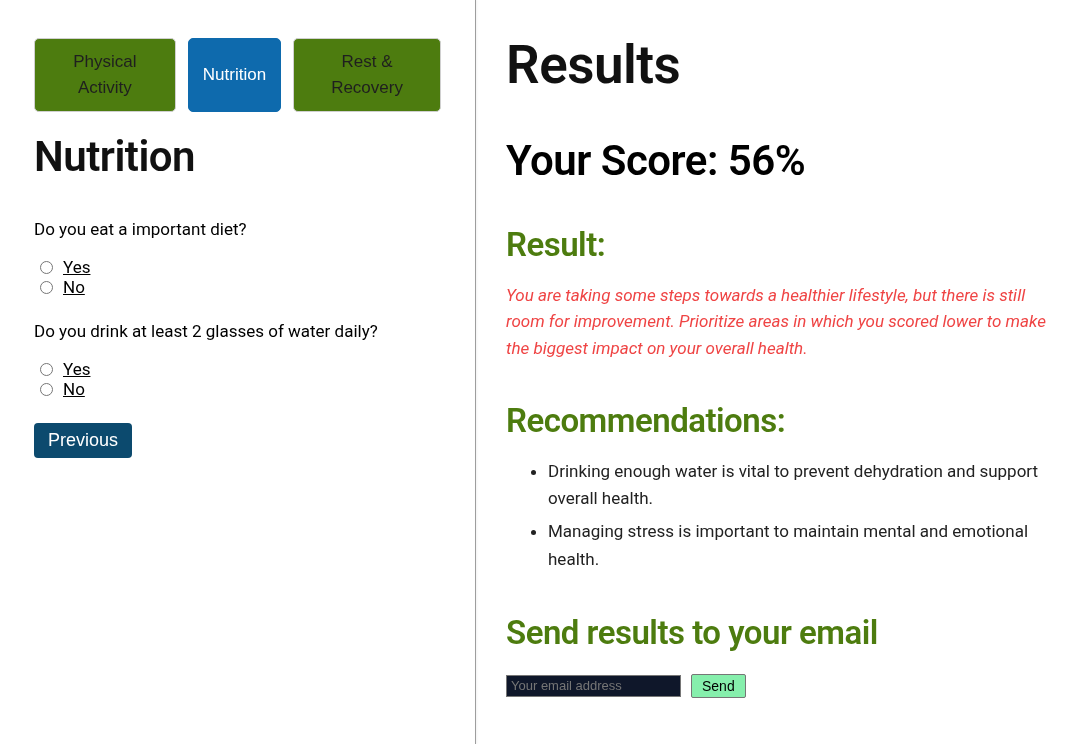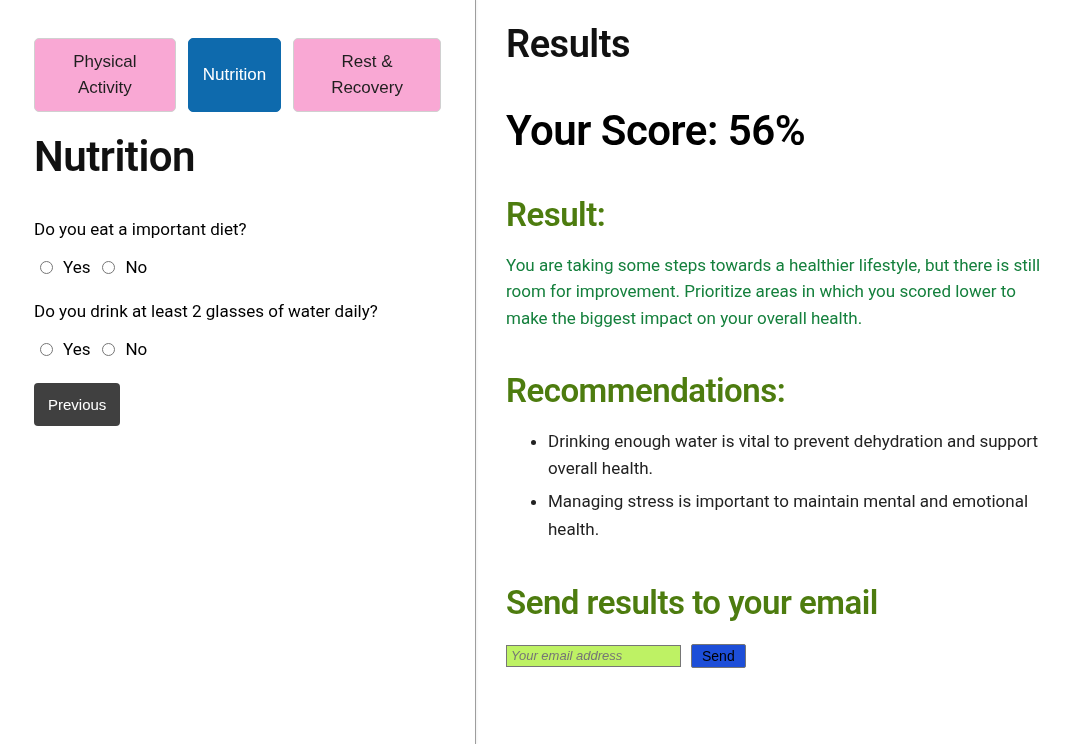--- a/index.html
+++ b/index.html
@@ -28,21 +28,21 @@
     }
     .right {
       flex: 1;
       padding: 10px 34px 0 30px;
     }
 
     
     .tabs { display: flex; gap: 12px; margin-bottom: 18px; }
     .tab {
       border: 1px solid #d0d0d0;
-      background: #f9a8d4;
+      background: #4d7c0f;
       color: #1f1f1f;
       padding: 10px 14px;
       border-radius: 5px;
       font-size: 17px;
       line-height: 26px;
       cursor: pointer;
     }
     .tab.active {
       background: #0e6aad;
       border-color: #0e6aad;
@@ -55,39 +55,39 @@
       font-size: 42px;
       margin: 20px 0 38px 0;
       letter-spacing: -0.5px;
       color: #111;
     }
     .question {
       font-size: 17px;
       margin: 0 0 18px 0;
       color: #000;
     }
-    .options { display: flex; flex-direction: row; gap: 12px; margin-bottom: 24px; padding-left: 6px; }
+    .options { display: flex; flex-direction: column; margin-bottom: 24px; padding-left: 6px; text-decoration: underline; }
     .option { display: flex; align-items: center; gap: 10px; font-size: 17px; }
     .option input[type="radio"] { margin: 0; }
 
     .btn-prev {
-      background: #404040;
+      background: #0c4a6e;
       color: #fff;
       border: none;
       border-radius: 4px;
-      padding: 13px 14px;
-      font-size: 15px;
+      padding: 7px 14px;
+      font-size: 18px;
       cursor: pointer;
     }
 
     
     .right h1 {
       font-weight: 600;
-      font-size: 38px;
-      margin: 12px 0 8px 0;
+      font-size: 53px;
+      margin: 24px 0 8px 0;
       letter-spacing: -0.5px;
       color: #111;
     }
     .score-line {
       font-weight: 600;
       font-size: 42px;
       margin: 40px 0 10px 0;
       letter-spacing: -0.5px;
       color: #000000;
     }
@@ -95,50 +95,50 @@
       font-weight: 600;
       font-size: 33px;
       margin: 40px 0 18px 0;
       letter-spacing: -0.5px;
       color: #4d7c0f;
     }
     .right p {
       font-size: 17px;
       line-height: 1.55;
       margin: 0 0 16px 0;
-      color: #15803d;
+      color: #ef4444;
+      font-style: italic;
     }
     .right ul {
       padding-left: 42px;
       margin: 12px 0;
     }
     .right li {
       font-size: 17px;
       line-height: 1.6;
       margin-bottom: 6px;
       color: #222;
     }
 
     .email-row { display: flex; gap: 10px; align-items: center; margin-top: 22px; }
     .email-input {
       width: 175px;
       padding: 2px 4px;
       font-size: 13px;
       height: 22px;
       border: 1px solid #767676;
       color: #777;
-      background: #bef264;
-      font-style: italic;
+      background: #0f172a;
     }
     .send-btn {
       padding: 2px 10px;
       font-size: 14px;
       height: 24px;
       border: 1px solid #767676;
-      background: #1d4ed8;
+      background: #86efac;
       border-radius: 2px;
       cursor: pointer;
     }
   </style>
 </head>
 <body>
 
 <div class="page">
   <div class="left">
     <div class="tabs">

